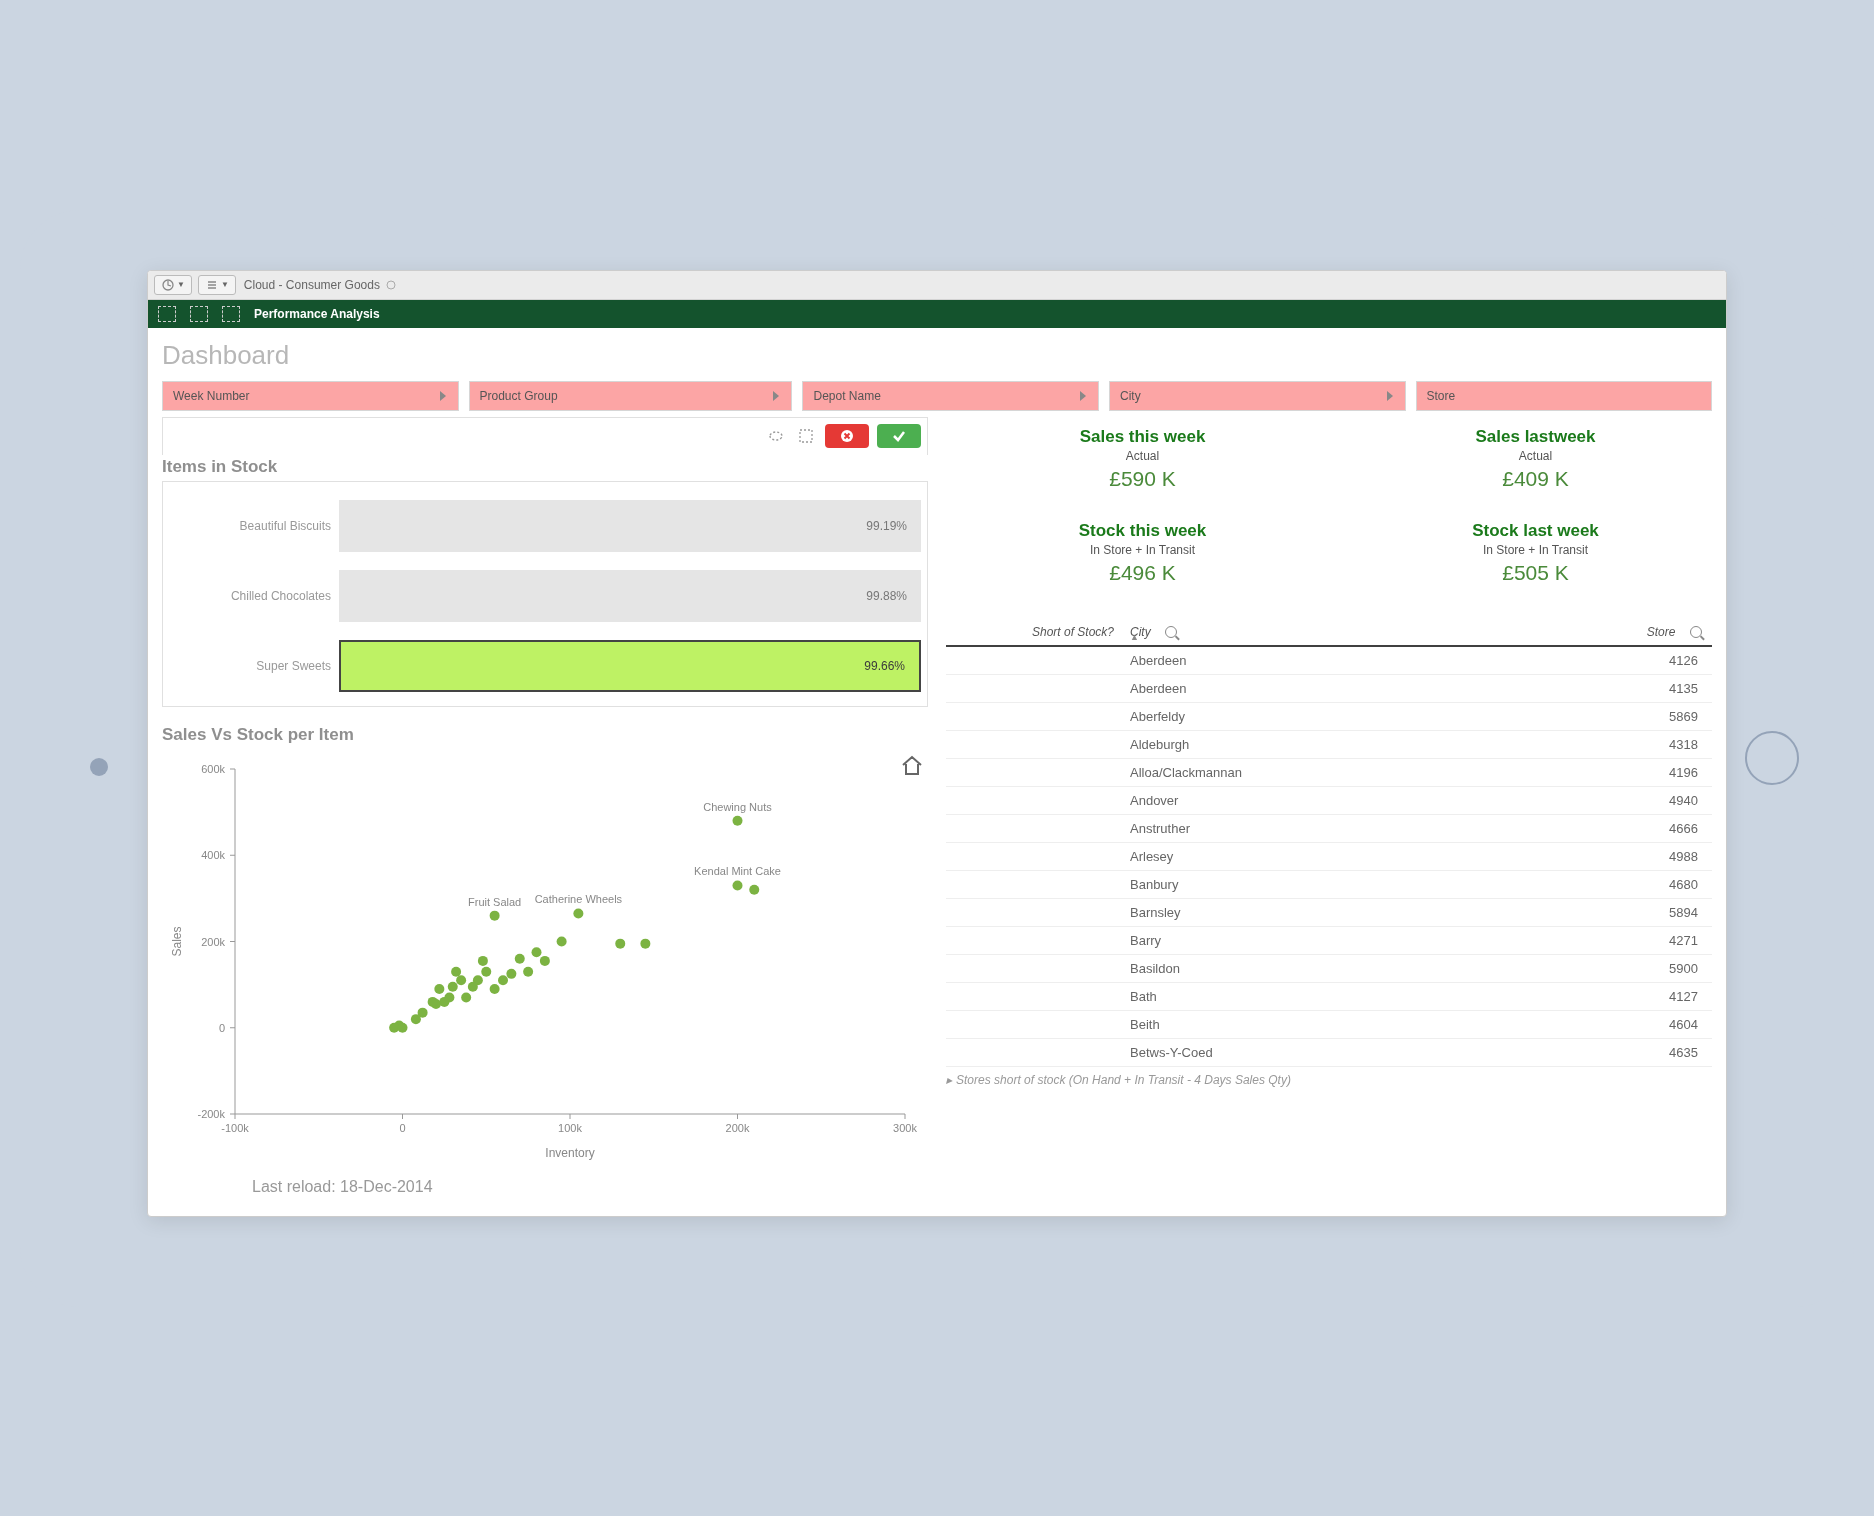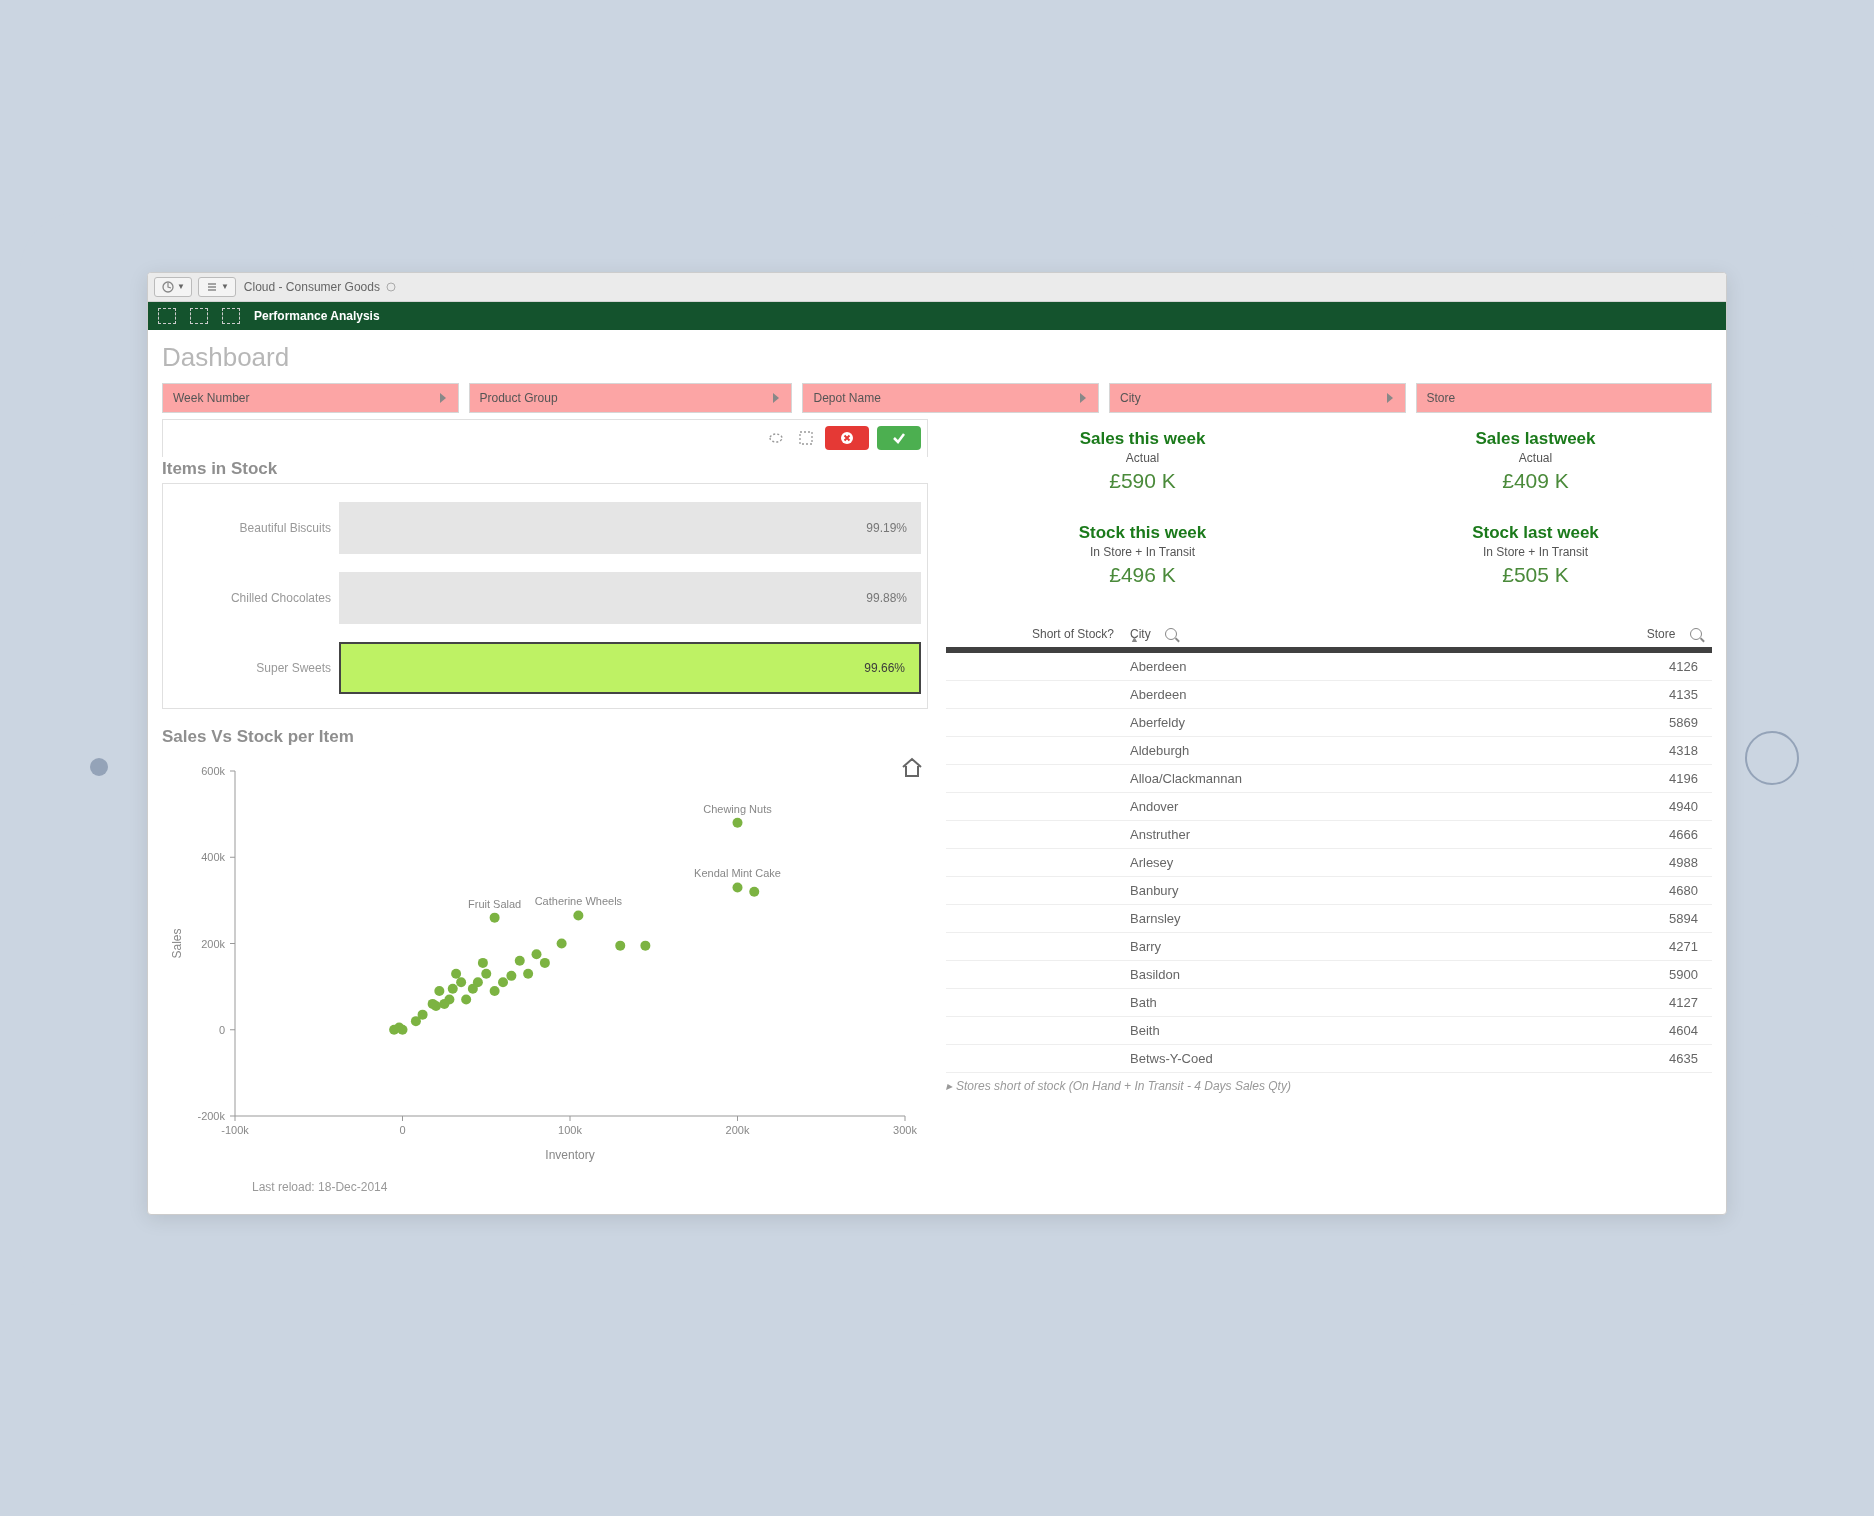--- a/index.html
+++ b/index.html
@@ -47,24 +47,24 @@
   
   .scatter-wrap { position: relative; }
   .home-ic { position: absolute; right: 2px; top: 2px; width: 28px; height: 28px; cursor: pointer; }
   .scatter { width: 100%; height: 420px; }
   .xlab, .ylab { fill: #888; font-size: 12px; }
   .axis { stroke: #999; stroke-width: 1; }
   .tick { stroke: #999; }
   .tlabel { fill: #888; font-size: 11px; }
   .pt { fill: #7cb342; }
   .ptlabel { fill: #888; font-size: 11px; }
-  .reload { color: #999; font-size: 12px; margin: 6px 0 0 90px; }
+  .reload { color: #999; font-size: 16px; margin: 6px 0 0 90px; }
   
   .table-wrap { }
-  .thead { display: flex; border-bottom: 6px solid #404040; padding: 6px 4px; font-size: 12px; color: #555; }
+  .thead { display: flex; border-bottom: 2px solid #404040; padding: 6px 4px; font-size: 12px; color: #555; font-style: italic; }
   .th { display: flex; align-items: center; gap: 4px; }
   .th.short { width: 170px; justify-content: flex-end; padding-right: 6px; }
   .th.city { flex: 1; padding-left: 10px; position: relative; }
   .th.store { width: 170px; justify-content: flex-end; padding-right: 6px; }
   .mag { width: 12px; height: 12px; border: 1.5px solid #888; border-radius: 50%; position: relative; display: inline-block; }
   .mag::after { content: ""; position: absolute; width: 5px; height: 1.5px; background: #888; bottom: -2px; right: -4px; transform: rotate(45deg); }
   .sort { position: absolute; left: 10px; bottom: -3px; font-size: 9px; color: #888; }
   .tbody { max-height: 480px; overflow: hidden; }
   .trow { display: flex; border-bottom: 1px solid #eee; padding: 6px 4px; font-size: 13px; color: #666; }
   .trow .c1 { width: 170px; }

